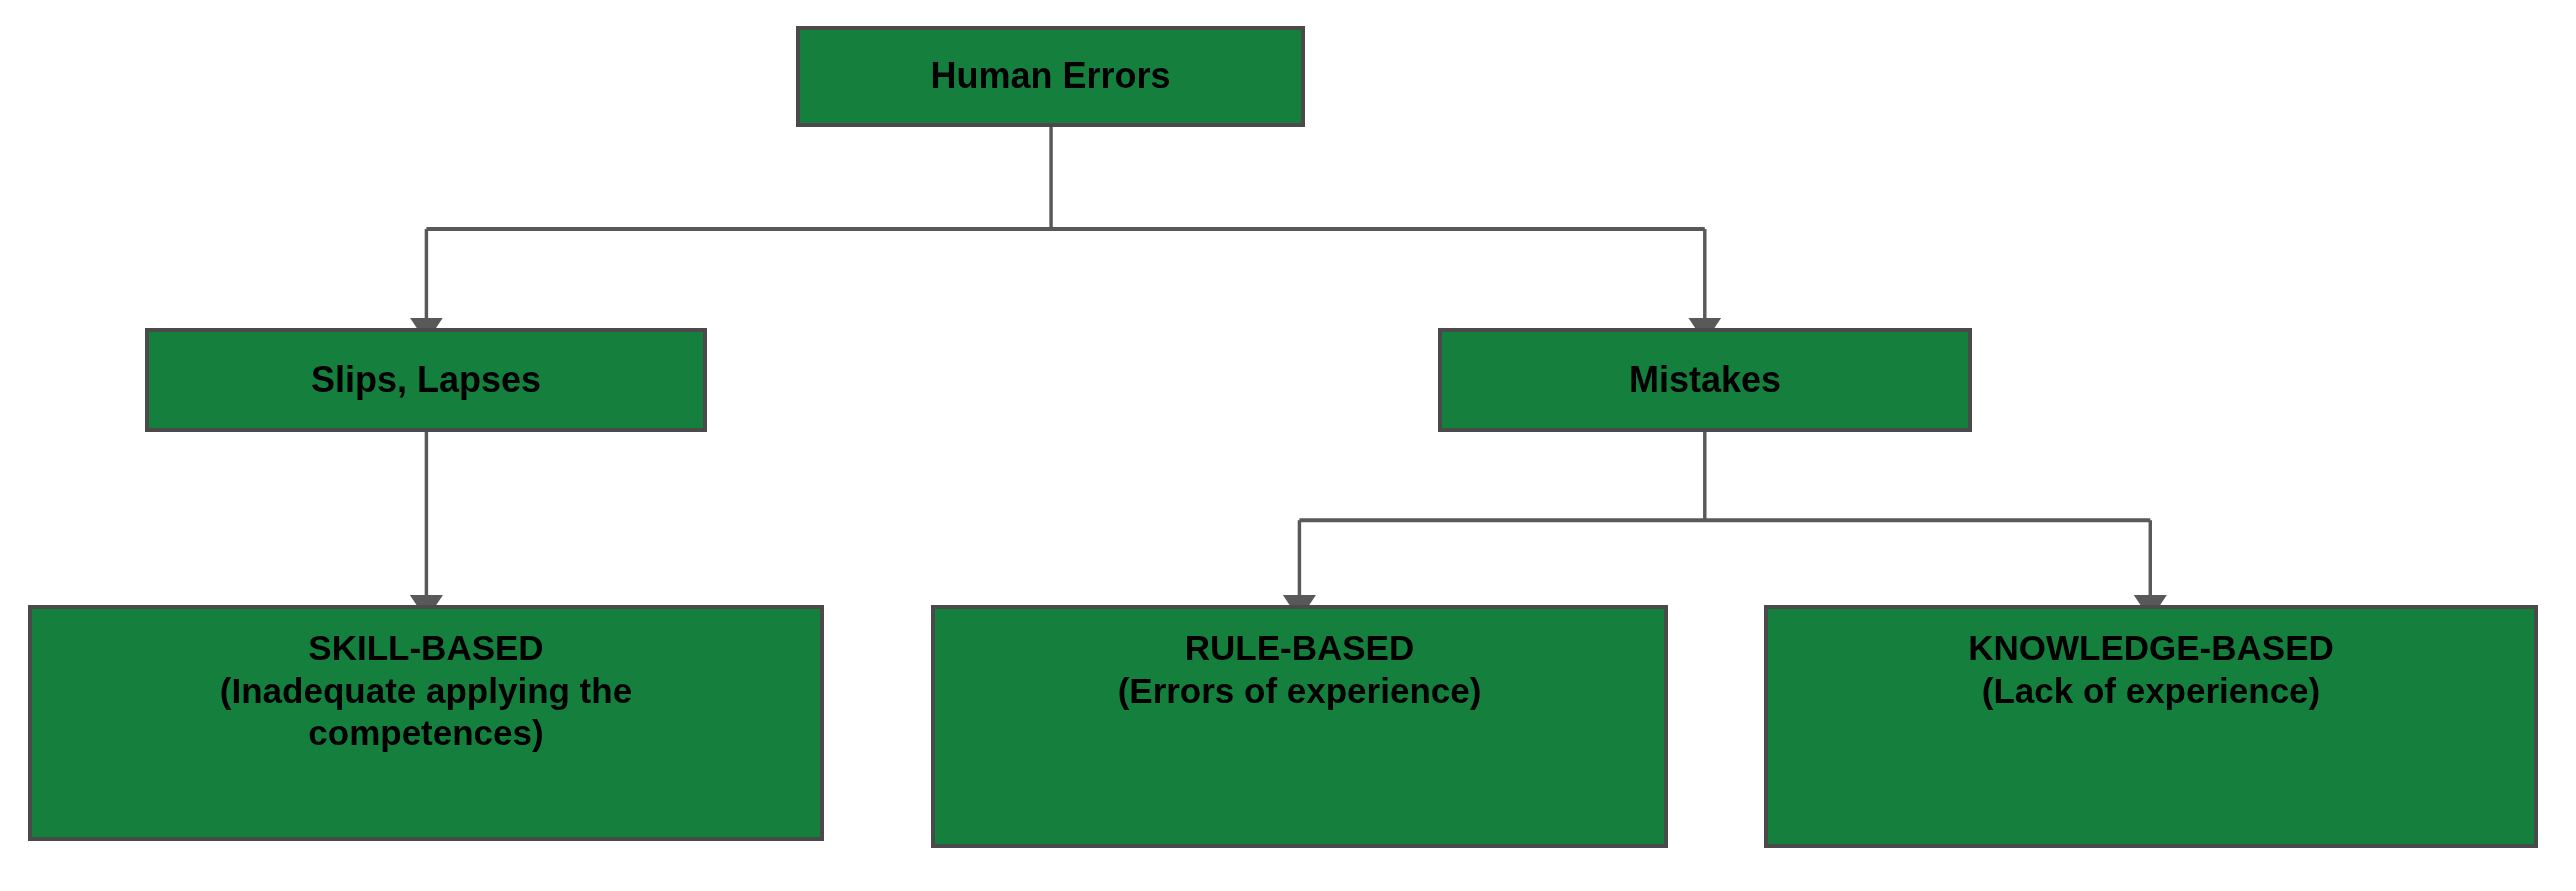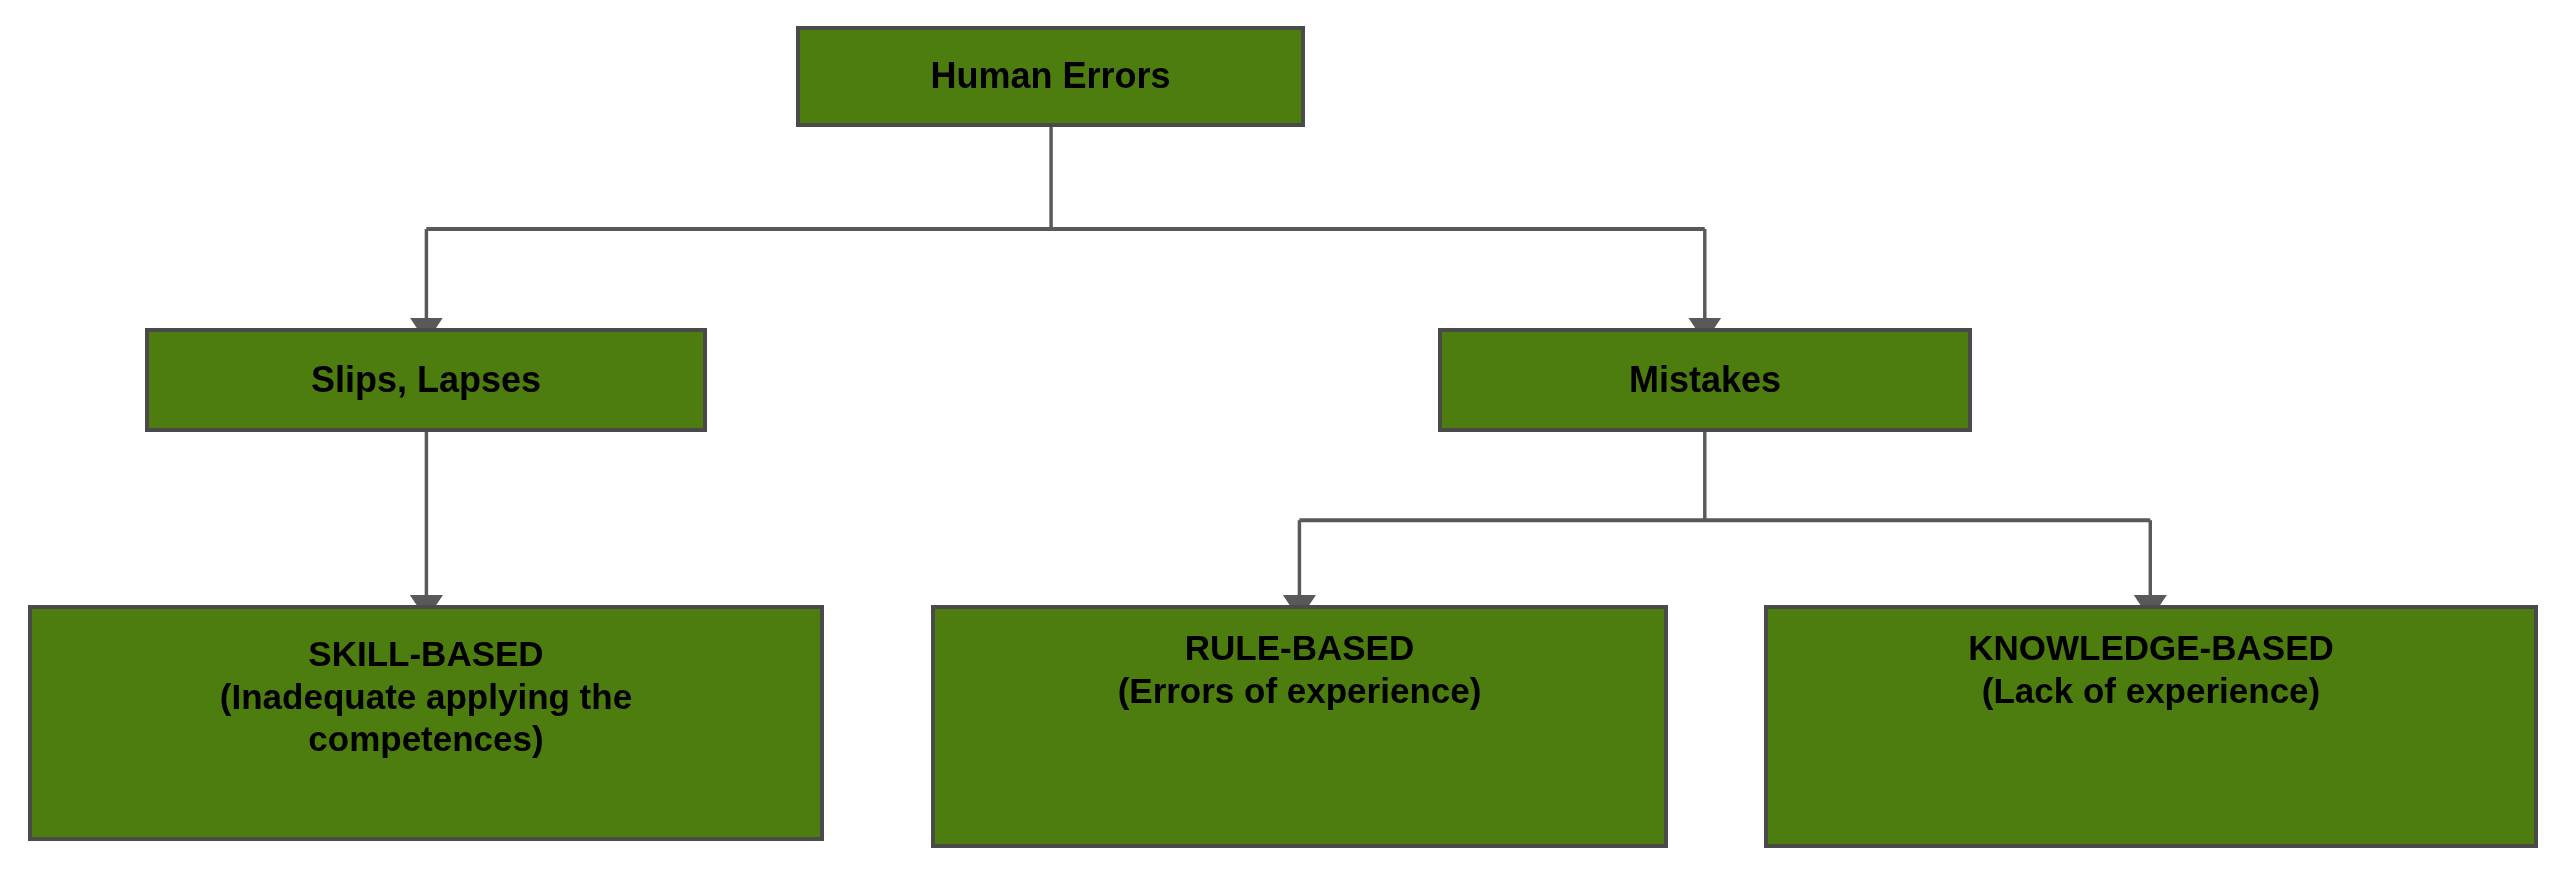--- a/index.html
+++ b/index.html
@@ -22,21 +22,21 @@
     position: absolute;
     left: 0;
     top: 0;
     width: 2576px;
     height: 891px;
     pointer-events: none;
   }
   .node-box {
     position: absolute;
     box-sizing: border-box;
-    background: #4d7c0f;
+    background: #15803d;
     border: 4.2px solid #4a4a4a;
     display: flex;
     align-items: center;
     justify-content: center;
     text-align: center;
     z-index: 2;
   }
   .node-label {
     font-weight: bold;
     color: #000000;
@@ -71,21 +71,21 @@
   }
   #box-mistakes .node-label { font-size: 36px; }
 
   
   #box-skill-based {
     left: 28px;
     top: 605px;
     width: 796px;
     height: 236px;
     align-items: flex-start;
-    padding-top: 24px;
+    padding-top: 18px;
   }
   #box-skill-based .node-label { font-size: 35px; }
 
   #box-rule-based {
     left: 931px;
     top: 605px;
     width: 737px;
     height: 243px;
     align-items: flex-start;
     padding-top: 18px;

